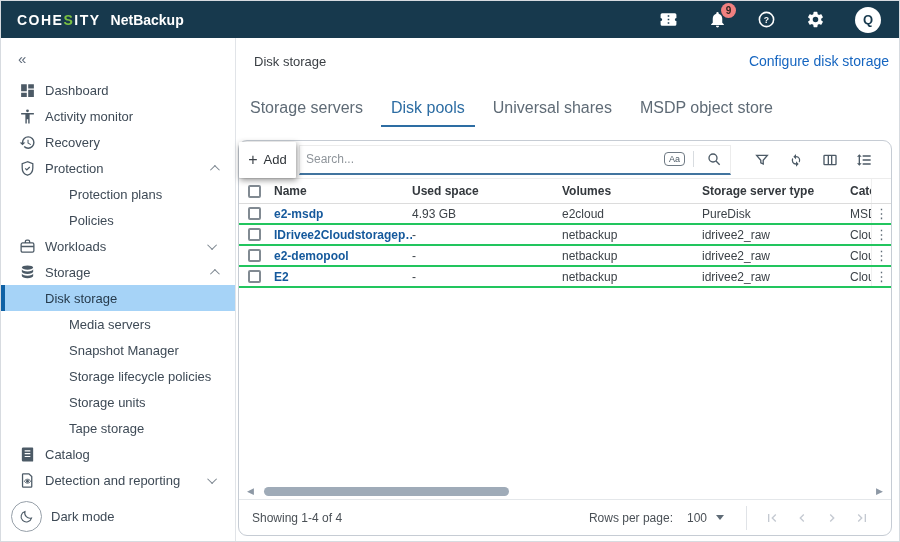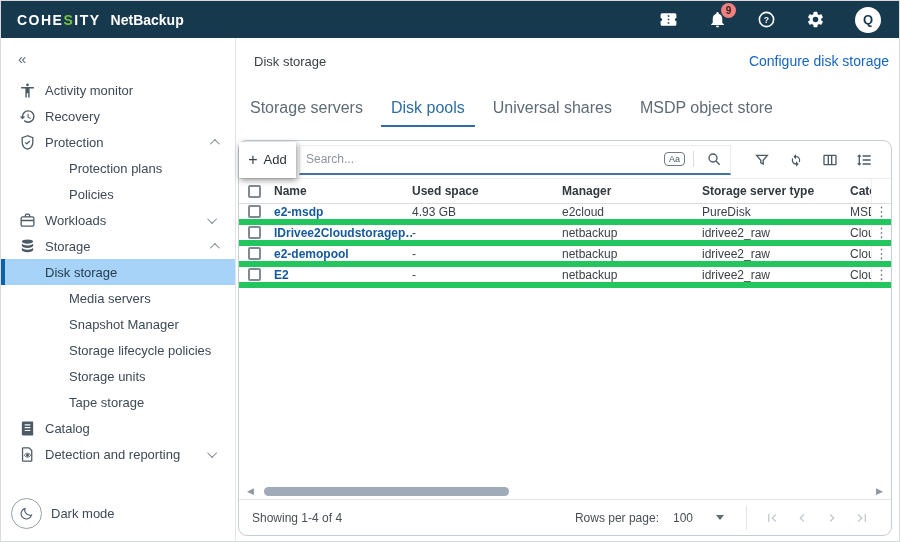--- a/index.html
+++ b/index.html
@@ -52,21 +52,21 @@
   .add-plus { font-size:16px; font-weight:400; color:#3c4248; }
   .search-wrap { flex:1; display:flex; align-items:center; height:30px; margin-left:3px; border:1px solid #ececec; border-bottom:2px solid #41749f; background:#fff; padding:0 4px 0 6px; }
   .search-input { flex:1; border:none; outline:none; font-size:12px; color:#0f172a; font-family:inherit; }
   .search-input::placeholder { color:#8f959b; }
   .aa-chip { border:1px solid #6f7a84; border-radius:4px; font-size:9px; color:#4c5a66; padding:1px 4px; margin-right:8px; cursor:pointer; background:#fff; }
   .vsep { width:1px; height:16px; background:#d8dce0; margin-right:8px; }
   .tool-ic { width:34px; height:26px; display:flex; align-items:center; justify-content:center; background:none; border:none; cursor:pointer; }
 
   
   .tbl-head { display:flex; align-items:center; height:26px; flex:0 0 26px; border-top:1px solid #ececec; border-bottom:1px solid #dcdcdc; font-size:12px; font-weight:bold; color:#33383d; }
-  .tbl-row { display:flex; align-items:center; height:21px; flex:0 0 21px; border-bottom:6px solid #22c55e; font-size:12px; color:#3c4248; }
+  .tbl-row { display:flex; align-items:center; height:21px; flex:0 0 21px; border-bottom:2px solid #22c55e; font-size:12px; color:#3c4248; }
   .cell-check { flex:0 0 35px; padding-left:9px; display:flex; align-items:center; }
   .cbox { width:13px; height:13px; border:2px solid #818a92; border-radius:2px; background:#fff; cursor:pointer; }
   .cell-name { flex:0 0 138px; overflow:hidden; white-space:nowrap; }
   .cell-used { flex:0 0 150px; overflow:hidden; white-space:nowrap; }
   .cell-volumes { flex:0 0 140px; overflow:hidden; white-space:nowrap; }
   .cell-type { flex:0 0 148px; overflow:hidden; white-space:nowrap; }
   .cell-category { flex:1 1 auto; overflow:hidden; white-space:nowrap; min-width:0; }
   .cell-menu { flex:0 0 20px; display:flex; align-items:center; justify-content:center; border-left:1px solid #f0f0f0; align-self:stretch; }
   .name-link { color:var(--table-link,#15599c); font-weight:bold; text-decoration:none; cursor:pointer; }
   .dots { color:#5f6b76; font-size:13px; cursor:pointer; background:none; border:none; line-height:1; }
@@ -76,21 +76,21 @@
   
   .hscroll { height:16px; flex:0 0 16px; display:flex; align-items:center; padding:0 6px; }
   .hs-arrow { color:#8d98a5; font-size:9px; background:none; border:none; cursor:pointer; padding:0 2px; }
   .hs-track { flex:1; height:10px; position:relative; }
   .hs-thumb { position:absolute; left:8px; top:1px; width:245px; height:9px; background:#9fabb8; border-radius:5px; cursor:grab; }
 
   
   .tbl-footer { height:36px; flex:0 0 36px; border-top:1px solid #e4e7ea; display:flex; align-items:center; padding:0 14px 0 13px; font-size:12px; color:#4a5056; }
   .footer-right { margin-left:auto; display:flex; align-items:center; }
   .rpp-label { color:#4a5056; }
-  .rpp-select { display:flex; align-items:center; gap:23px; margin-left:14px; cursor:pointer; }
+  .rpp-select { display:flex; align-items:center; gap:9px; margin-left:14px; cursor:pointer; }
   .caret-down { width:0; height:0; border-left:4px solid transparent; border-right:4px solid transparent; border-top:5px solid #5f6b76; }
   .pag-sep { width:1px; height:24px; background:#e0e3e7; margin:0 10px 0 22px; }
   .pag-btn { background:none; border:none; cursor:default; padding:0 7px; }
 
   svg { display:block; }
 </style>
 </head>
 <body>
 
 <div class="app">
@@ -136,20 +136,28 @@
       </button>
     </div>
   </div>
 
   <div class="body">
 
     <div class="sidebar">
       <div class="collapse-row"><span>«</span></div>
       <div class="nav">
 
+        <div class="nav-item">
+          <span class="nicon">
+              <svg width="17" height="17" viewBox="0 0 24 24" fill="#4c5a66">
+                <path d="M3 3h8v10H3zM13 3h8v6h-8zM13 11h8v10h-8zM3 15h8v6H3z"></path>
+              </svg>
+            </span>
+          <span class="nlabel">Dashboard</span>
+        </div>
 
         <div class="nav-item">
           <span class="nicon">
               <svg width="17" height="17" viewBox="0 0 24 24" fill="#4c5a66">
                 <path d="M12 2a2 2 0 1 1 0 4 2 2 0 0 1 0-4zm9 7h-6v13h-2v-6h-2v6H9V9H3V7h18v2z"></path>
               </svg>
             </span>
           <span class="nlabel">Activity monitor</span>
         </div>
 
@@ -315,21 +323,21 @@
               </span>
           </button>
         </div>
 
         <div class="tbl-head">
           <span class="cell-check">
               <span class="cbox"></span>
             </span>
           <span class="cell-name">Name</span>
           <span class="cell-used">Used space</span>
-          <span class="cell-volumes">Manager</span>
+          <span class="cell-volumes">Volumes</span>
           <span class="cell-type">Storage server type</span>
           <span class="cell-category">Categ</span>
           <span class="cell-menu"></span>
         </div>
 
         <div class="tbl-row">
           <span class="cell-check">
               <span class="cbox"></span>
             </span>
           <span class="cell-name"><a class="name-link">e2-msdp</a></span>

